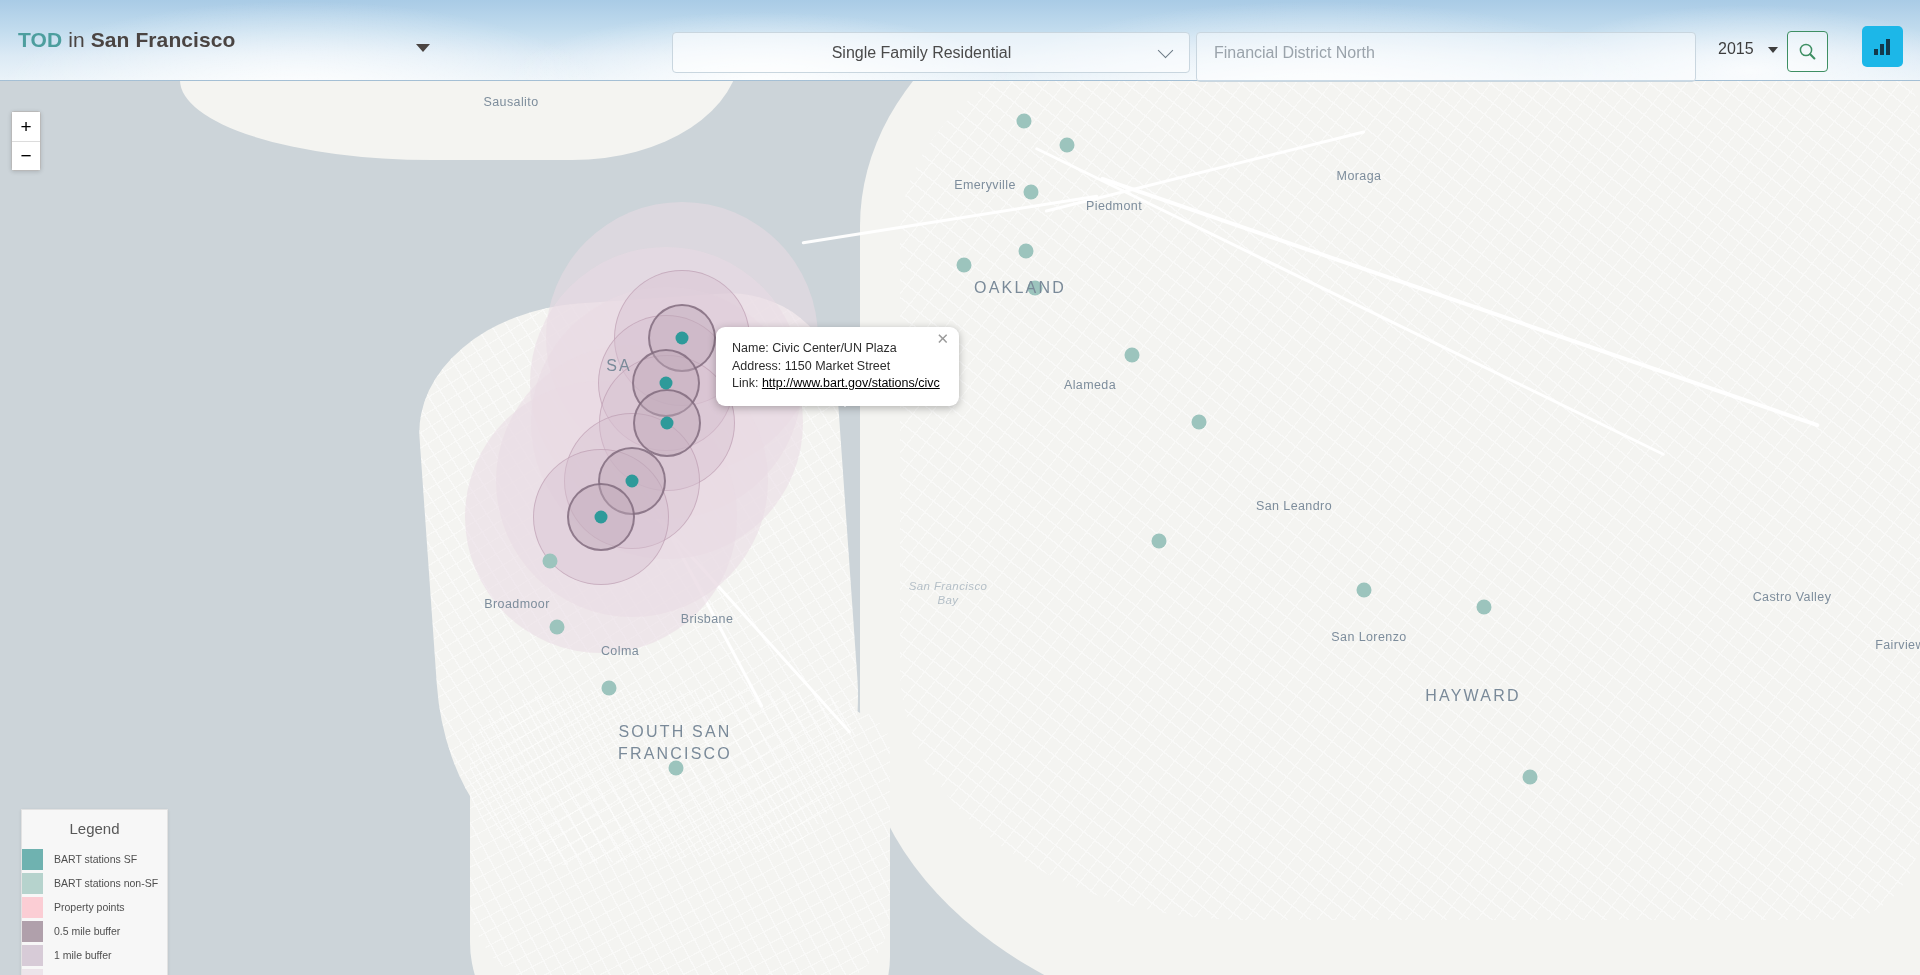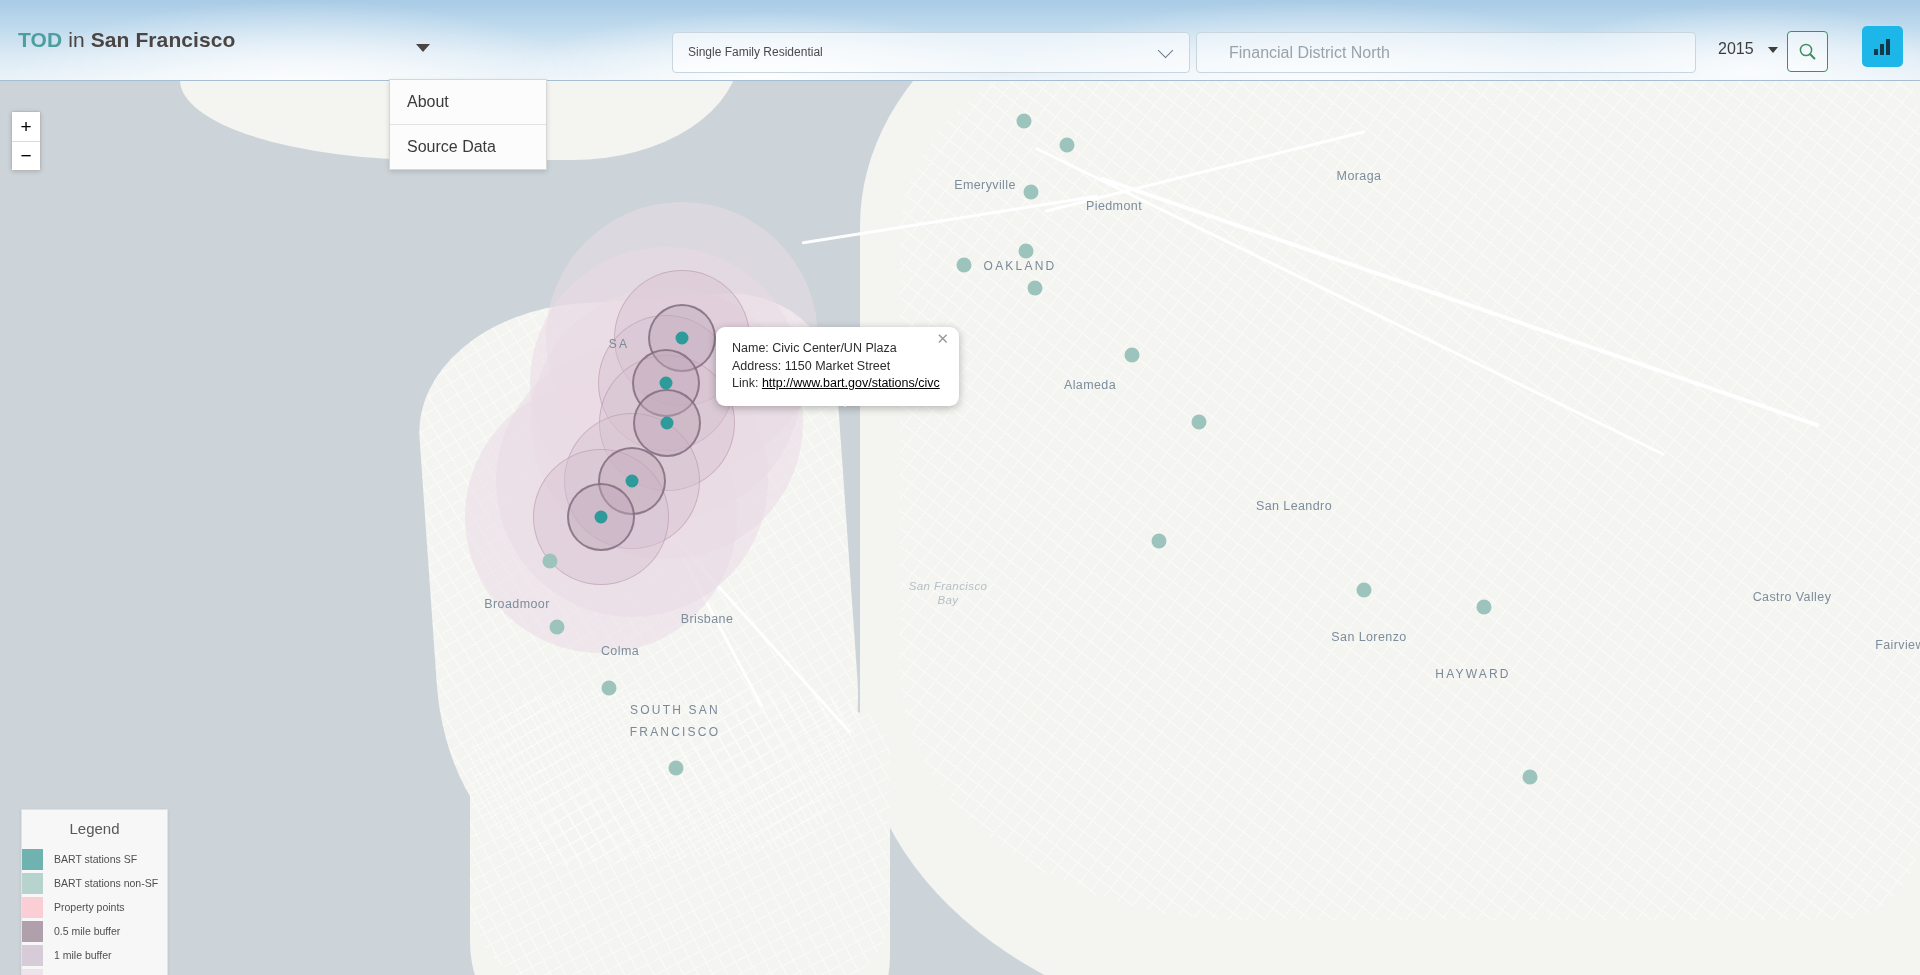--- a/index.html
+++ b/index.html
@@ -86,21 +86,21 @@
   .station.sf { width: 13px; height: 13px; background: #2e9a9a; }
   .station.nonsf { width: 15px; height: 15px; background: #9cc4bd; }
 
   
   .mlabel {
     position: absolute; transform: translate(-50%,-50%);
     color: #7d8d9c; white-space: nowrap;
     font-family: "Liberation Sans", sans-serif;
     font-size: 12.5px; letter-spacing: .4px;
   }
-  .mlabel.big { font-size: 12px; letter-spacing: 2.2px; color: #7a8a99; }
+  .mlabel.big { font-size: 16px; letter-spacing: 2.2px; color: #7a8a99; margin-top: 22px; }
   .mlabel.bay { font-style: italic; color: #b4bfc7; font-size: 11.5px; text-align: center; line-height: 14px; }
 
   
   #header {
     position: absolute; left: 0; top: 0; width: 1920px; height: 81px;
     background:
       radial-gradient(ellipse 420px 130px at 300px 95px, rgba(255,255,255,.95) 0%, rgba(255,255,255,0) 72%),
       radial-gradient(ellipse 360px 100px at 760px 82px, rgba(255,255,255,.9) 0%, rgba(255,255,255,0) 70%),
       radial-gradient(ellipse 460px 120px at 1320px 88px, rgba(255,255,255,.85) 0%, rgba(255,255,255,0) 72%),
       radial-gradient(ellipse 300px 90px at 1750px 70px, rgba(255,255,255,.8) 0%, rgba(255,255,255,0) 72%),
@@ -132,33 +132,33 @@
     padding: 13px 0 13px 17px;
     font-size: 16px; color: #3b3b3b; cursor: pointer;
   }
   .dd-item + .dd-item { border-top: 1px solid #e2e2e2; }
   #type-select {
     left: 672px; width: 518px;
     padding: 0 34px 0 15px; line-height: 39px;
     cursor: pointer; position: absolute; top: 32px; height: 41px;
     background: rgba(255,255,255,.58);
     border: 1px solid #c9d6df; border-radius: 4px;
-    font-size: 12px; color: #4a4a4a;
+    font-size: 16px; color: #4a4a4a; text-align: center;
   }
   #type-caret {
     position: absolute; left: 1160px; top: 45px;
     width: 11px; height: 11px;
     border-right: 1.6px solid #6b7a85; border-bottom: 1.6px solid #6b7a85;
     transform: rotate(45deg); cursor: pointer;
   }
   #hood-input {
     left: 1196px; width: 500px;
-    padding: 0 32px; line-height: 39px;
+    padding: 0 17px; line-height: 39px;
     color: #9aa3ab; background: rgba(255,255,255,.42);
-    position: absolute; top: 32px; height: 41px;
+    position: absolute; top: 32px; height: 50px;
     border: 1px solid #c9d6df; border-radius: 4px; font-size: 16px;
     font-family: "Liberation Sans", sans-serif;
   }
   #year-select {
     position: absolute; left: 1718px; top: 40px;
     font-size: 16px; color: #3d3d3d; cursor: pointer;
   }
   #year-caret {
     position: absolute; left: 1768px; top: 47px;
     width: 0; height: 0;
@@ -400,18 +400,14 @@
 
     <div id="chart-btn">
       <svg width="19" height="17" viewBox="0 0 19 17">
         <rect x="1" y="11" width="4" height="6" fill="#12394a"></rect>
         <rect x="7" y="6" width="4" height="11" fill="#12394a"></rect>
         <rect x="13" y="1" width="4" height="16" fill="#12394a"></rect>
       </svg>
     </div>
   </div>
 
-  <div id="dropdown">
-    <div class="dd-item">About</div>
-    <div class="dd-item">Source Data</div>
-  </div>
 
 </div>
 
 </body></html>

